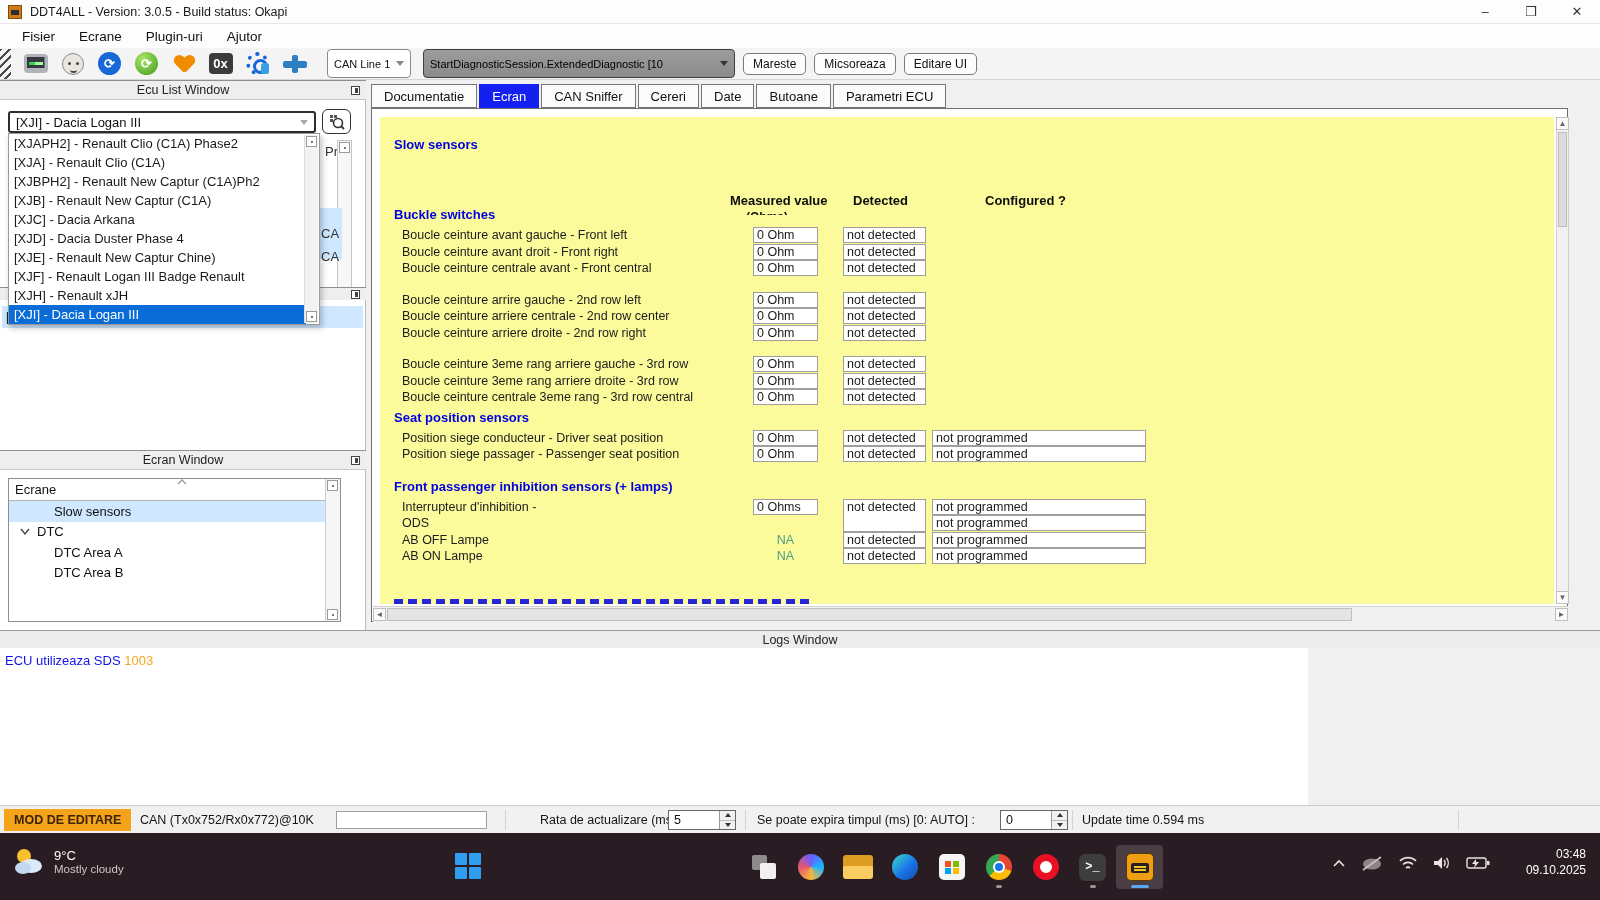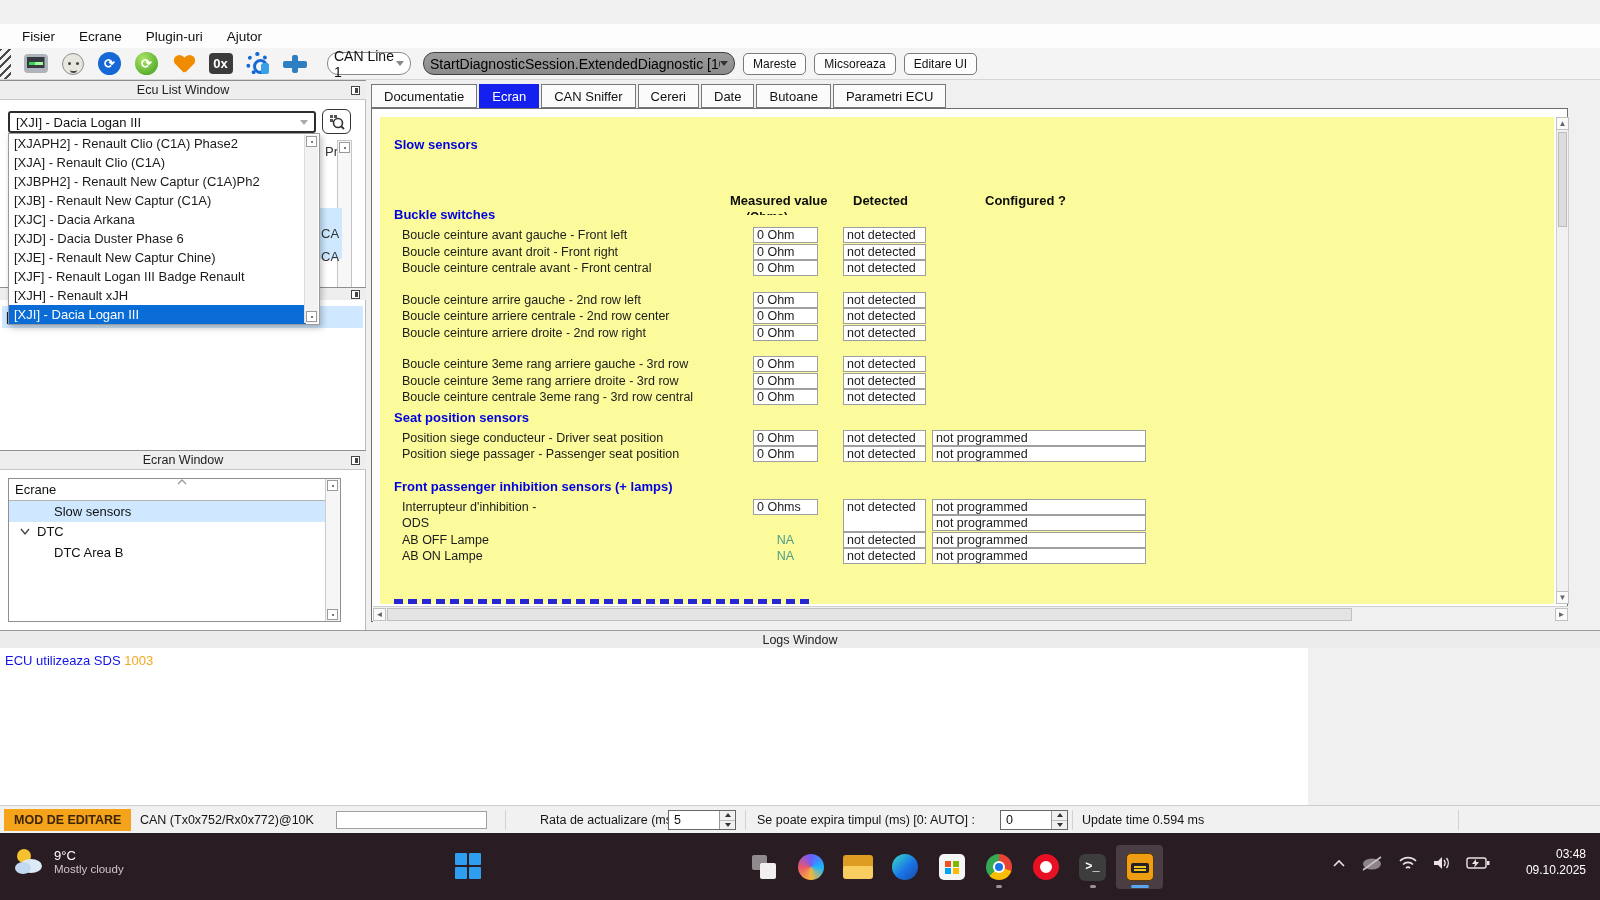--- a/index.html
+++ b/index.html
@@ -19,22 +19,22 @@
   
   .menubar{position:absolute;left:0;top:24px;width:1600px;height:24px;background:#fdfdfd;
            display:flex;align-items:center;gap:0;padding-left:10px}
   .menuitem{padding:0 12px;font-size:13.5px;color:#111}
 
   
   .toolbar{position:absolute;left:0;top:48px;width:1600px;height:32px;background:#f4f4f4;
            border-bottom:1px solid #d5d5d5;display:flex;align-items:center}
   .grip{width:11px;height:30px;margin-right:6px;background:repeating-linear-gradient(135deg,#4a4a4a 0 2px,#f4f4f4 2px 6px)}
   .tbicon{width:29px;height:28px;margin:0 4px;display:flex;align-items:center;justify-content:center;position:relative}
-  .combo{height:23px;background:#fff;border:1px solid #8a8a8a;border-radius:11px;display:flex;align-items:center;
-         padding:0 6px;font-size:14px;position:relative}
+  .combo{height:29px;background:#fff;border:1px solid #8a8a8a;border-radius:4px;display:flex;align-items:center;
+         padding:0 6px;font-size:11px;position:relative}
   .combo .arr{margin-left:auto;width:0;height:0;border-left:4px solid transparent;border-right:4px solid transparent;border-top:5px solid #888}
   .combo.dark{background:linear-gradient(#9c9c9c,#8b8b8b);border:1px solid #3f3f3f;color:#000}
   .tbbtn{height:22px;margin-left:8px;padding:0 9px;background:#fdfdfd;border:1px solid #7a7a7a;border-radius:5px;
          font-size:12px;display:flex;align-items:center;color:#111}
 
   
   .panel-h{position:absolute;left:0;width:366px;height:20px;background:#eeeeee;border-top:1px solid #8f8f8f;
            border-bottom:1px solid #c8c8c8;display:flex;align-items:center;justify-content:center;font-size:12.5px;color:#222}
   .pin{position:absolute;right:6px;top:5px;width:9px;height:9px;border:1px solid #444;background:#fff}
   .pin::after{content:"";position:absolute;right:1px;top:1px;width:3px;height:5px;background:#444}
@@ -186,20 +186,29 @@
            font-size:12px;font-weight:bold;display:flex;align-items:center;justify-content:center}
   .ti-ddt{width:28px;height:28px;background:#ef9d13;border-radius:5px;border:1px solid #5a3a00;position:relative}
   .ti-ddt::before{content:"";position:absolute;left:4px;top:9px;width:18px;height:10px;background:#222;border-radius:2px}
   .ti-ddt::after{content:"";position:absolute;left:7px;top:12px;width:12px;height:2px;background:#f4c324;box-shadow:0 3px 0 #f4c324}
 </style>
 </head>
 <body>
 
 <div id="app">
 
+  <div class="titlebar">
+    <div class="applogo"></div>
+    <div class="titletext">DDT4ALL - Version: 3.0.5 - Build status: Okapi</div>
+    <div class="winbtns">
+      <div class="winbtn">–</div>
+      <div class="winbtn">❒</div>
+      <div class="winbtn">✕</div>
+    </div>
+  </div>
 
   <div class="menubar" id="menubar">
       <div class="menuitem">Fisier</div>
       <div class="menuitem">Ecrane</div>
       <div class="menuitem">Plugin-uri</div>
       <div class="menuitem">Ajutor</div>
     </div>
 
   <div class="toolbar">
     <div class="grip"></div>
@@ -272,21 +281,21 @@
   <div class="ecu-list">
     <div class="ecu-selrow">[</div>
   </div>
 
   <div class="ddlist" id="ecu-dropdown">
       <div class="ddi" style="width: 297px;">[XJAPH2] - Renault Clio (C1A) Phase2</div>
       <div class="ddi" style="width: 297px;">[XJA] - Renault Clio (C1A)</div>
       <div class="ddi" style="width: 297px;">[XJBPH2] - Renault New Captur (C1A)Ph2</div>
       <div class="ddi" style="width: 297px;">[XJB] - Renault New Captur (C1A)</div>
       <div class="ddi" style="width: 297px;">[XJC] - Dacia Arkana</div>
-      <div class="ddi" style="width: 297px;">[XJD] - Dacia Duster Phase 6</div>
+      <div class="ddi" style="width: 297px;">[XJD] - Dacia Duster Phase 4</div>
       <div class="ddi" style="width: 297px;">[XJE] - Renault New Captur Chine)</div>
       <div class="ddi" style="width: 297px;">[XJF] - Renault Logan III Badge Renault</div>
       <div class="ddi" style="width: 297px;">[XJH] - Renault xJH</div>
       <div class="ddi sel" style="width: 297px;">[XJI] - Dacia Logan III</div>
       <div class="dd-sb">
         <div class="sb-box" style="top: 1px;"></div>
         <div class="sb-box" style="bottom: 1px;"></div>
       </div>
     </div>
 
@@ -304,20 +313,23 @@
       </div>
       <div id="tree-items">
           <div class="trow sel">
             <span style="margin-left: 45px;">Slow sensors</span>
           </div>
           <div class="trow">
             <span style="margin-left: 10px; width: 14px; display: inline-block;"><svg width="12" height="9" viewBox="0 0 12 9">
                 <polyline points="2,2 6,7 10,2" fill="none" stroke="#444" stroke-width="1.4"></polyline>
               </svg></span>
             <span style="margin-left: 4px;">DTC</span>
+          </div>
+          <div class="trow">
+            <span style="margin-left: 45px;">DTC Area A</span>
           </div>
           <div class="trow">
             <span style="margin-left: 45px;">DTC Area B</span>
           </div>
         </div>
       <div class="tree-sb">
         <div class="sb-box" style="top:1px"></div>
         <div class="sb-box" style="bottom:1px"></div>
       </div>
     </div>

